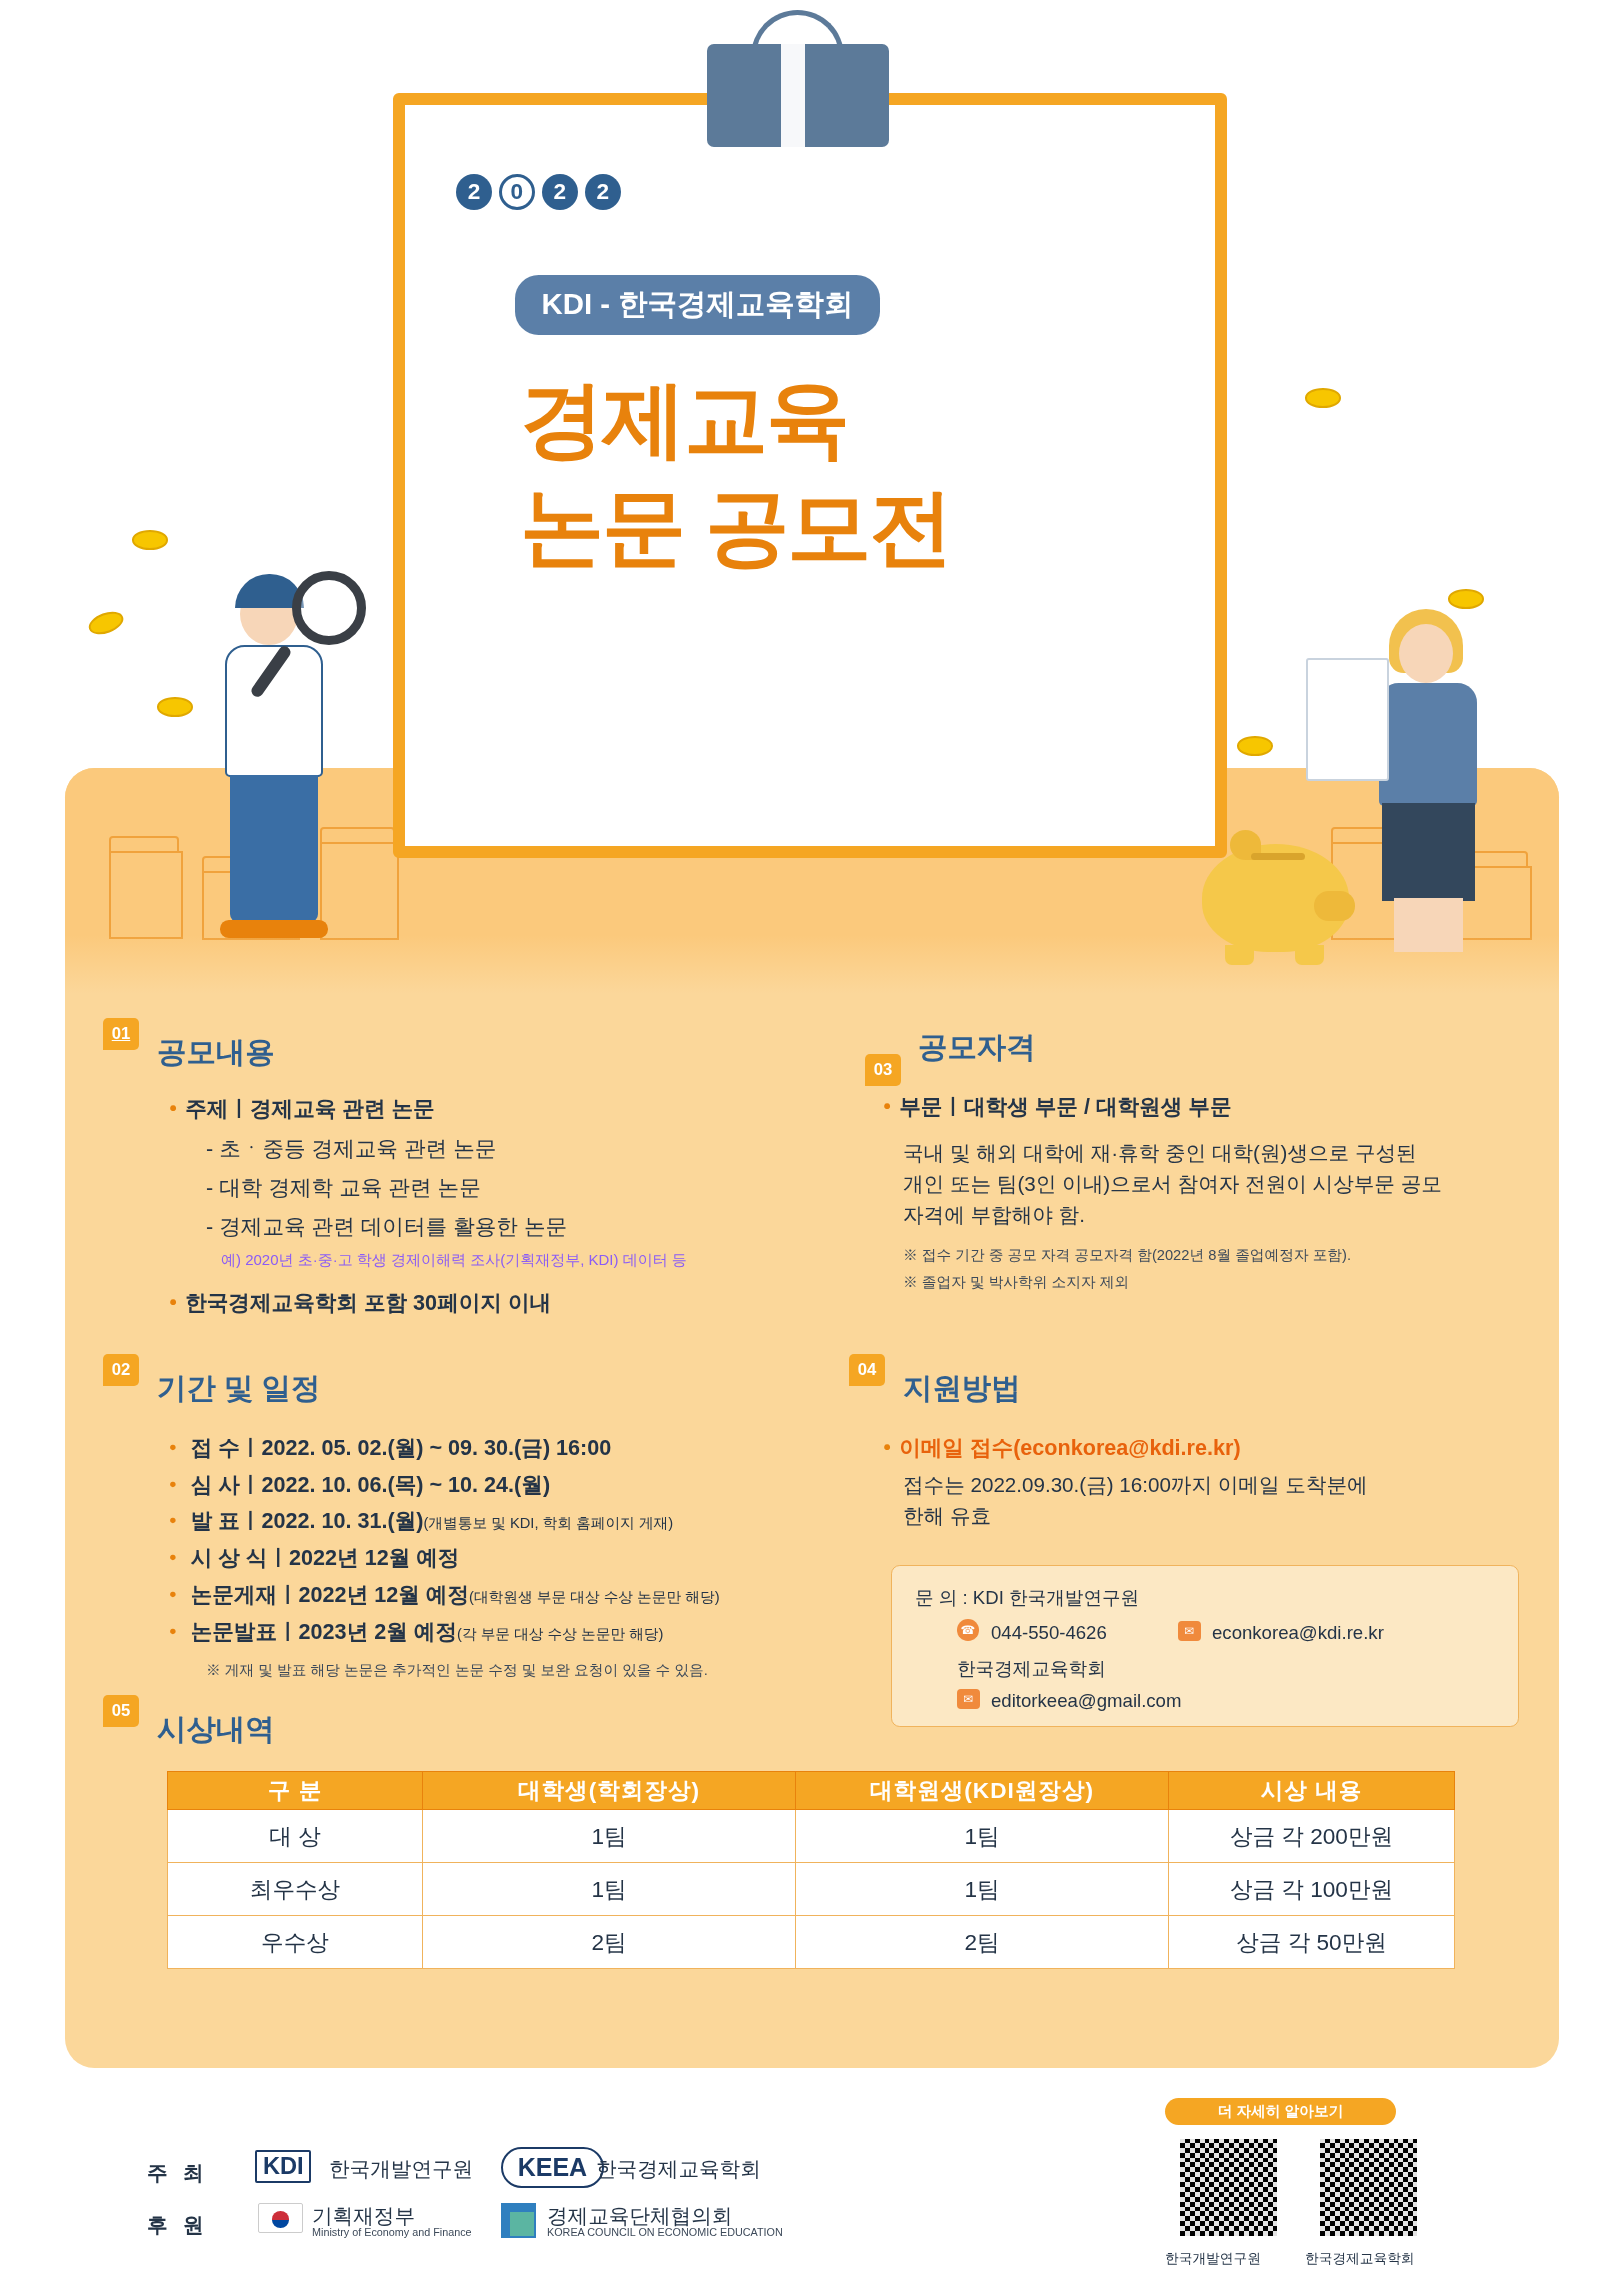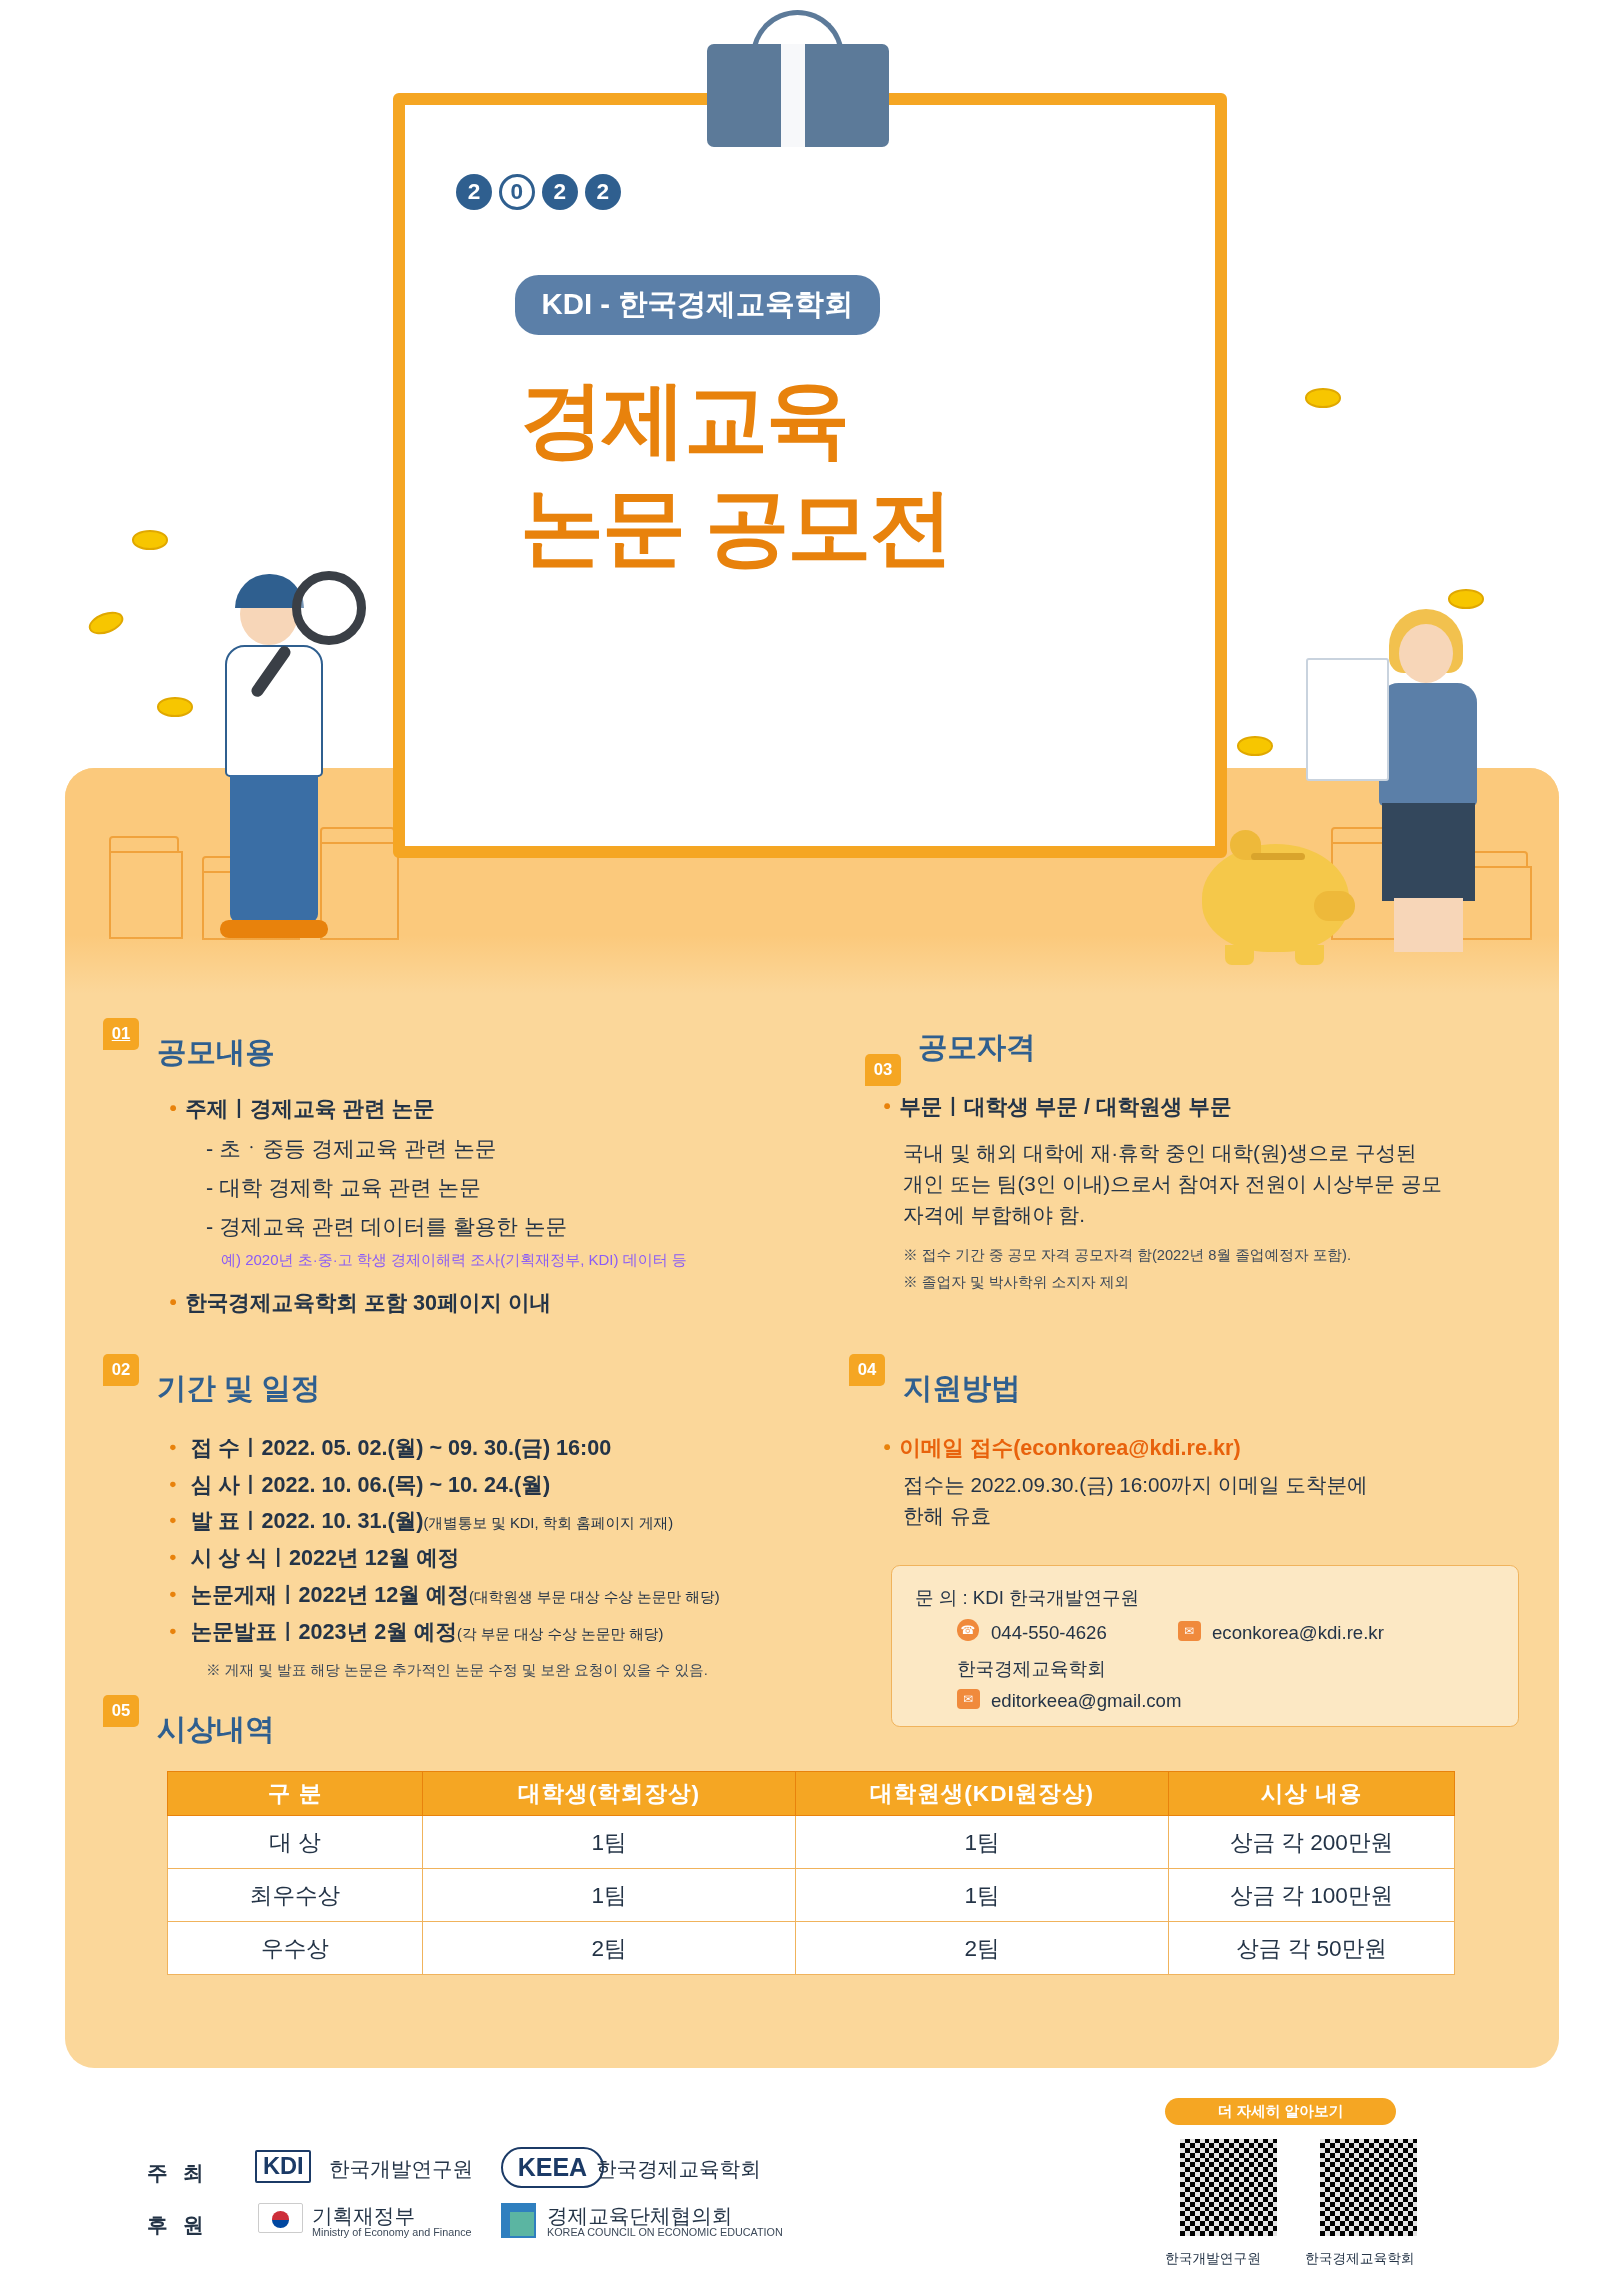--- a/index.html
+++ b/index.html
@@ -228,21 +228,21 @@
   
   .award-table {
     position: absolute;
     left: 167px; top: 1771px;
     width: 1288px;
     border-collapse: collapse;
   }
   .award-table th {
     background: #f5a623; color: #ffffff;
     font-size: 22.6px; font-weight: bold;
-    height: 44px;
+    height: 38px;
     border: 1.5px solid #e8820c;
     letter-spacing: 1px;
   }
   .award-table td {
     background: #ffffff; color: #243447;
     font-size: 22.6px; text-align: center;
     height: 53px;
     border: 1.5px solid #f0b35c;
   }
 

